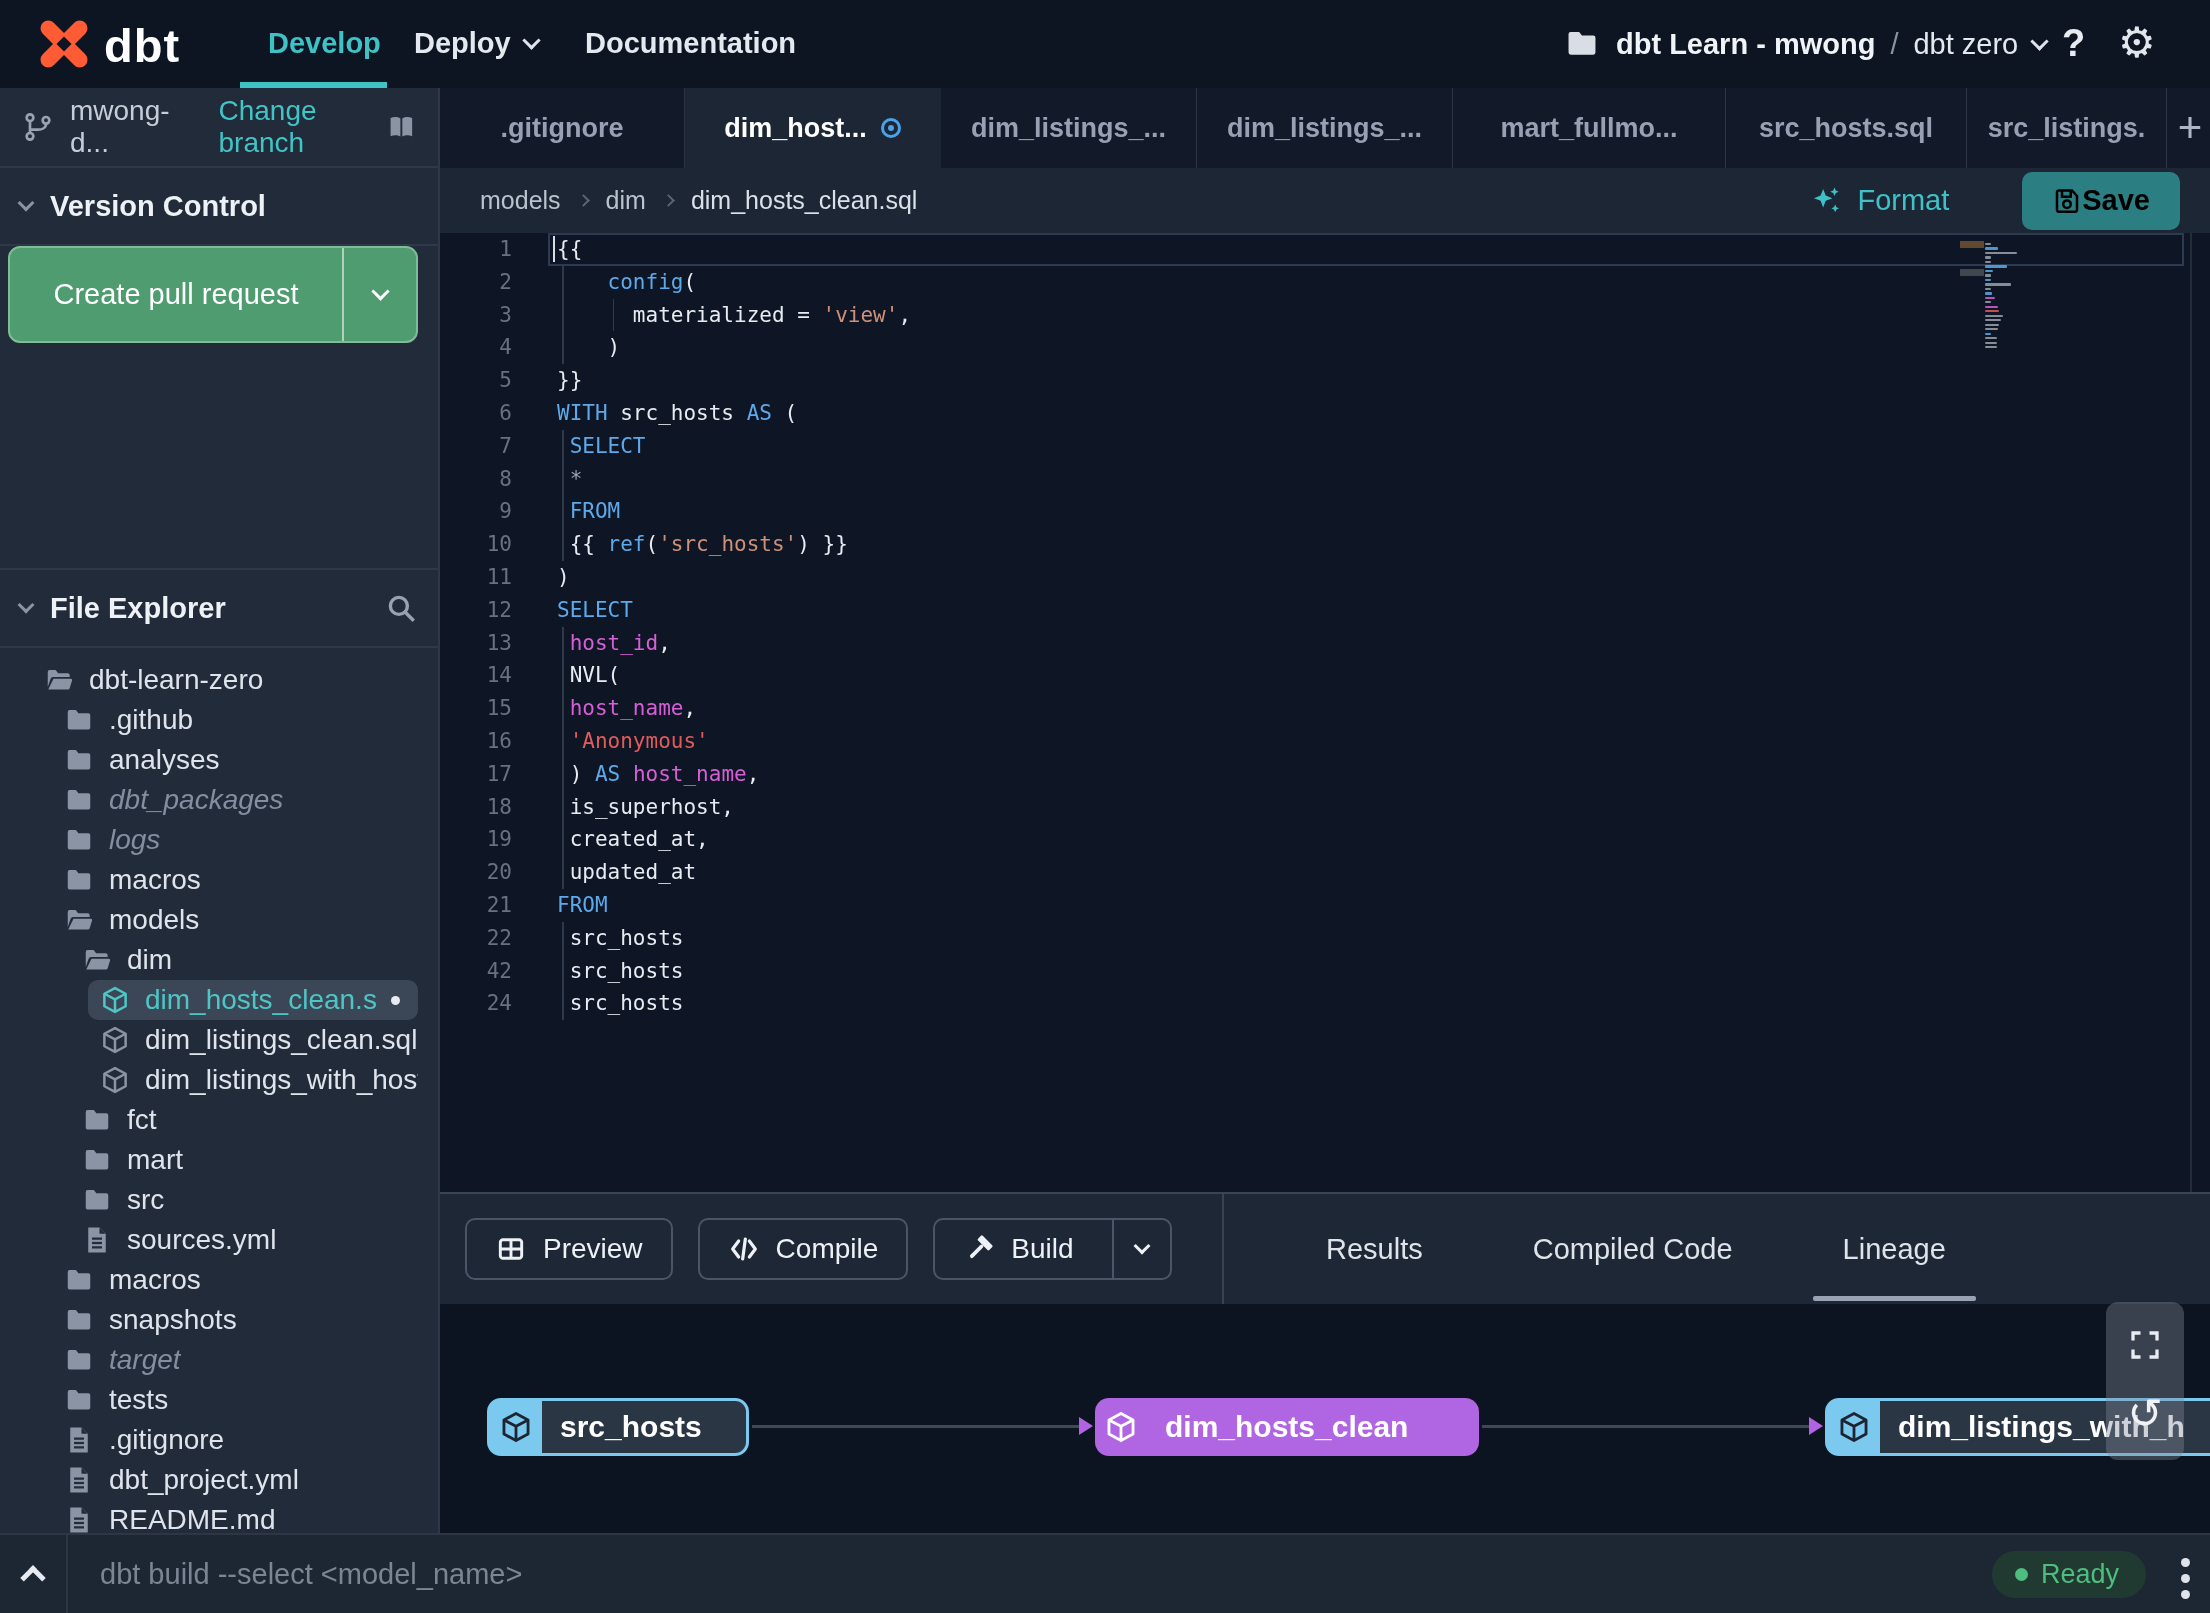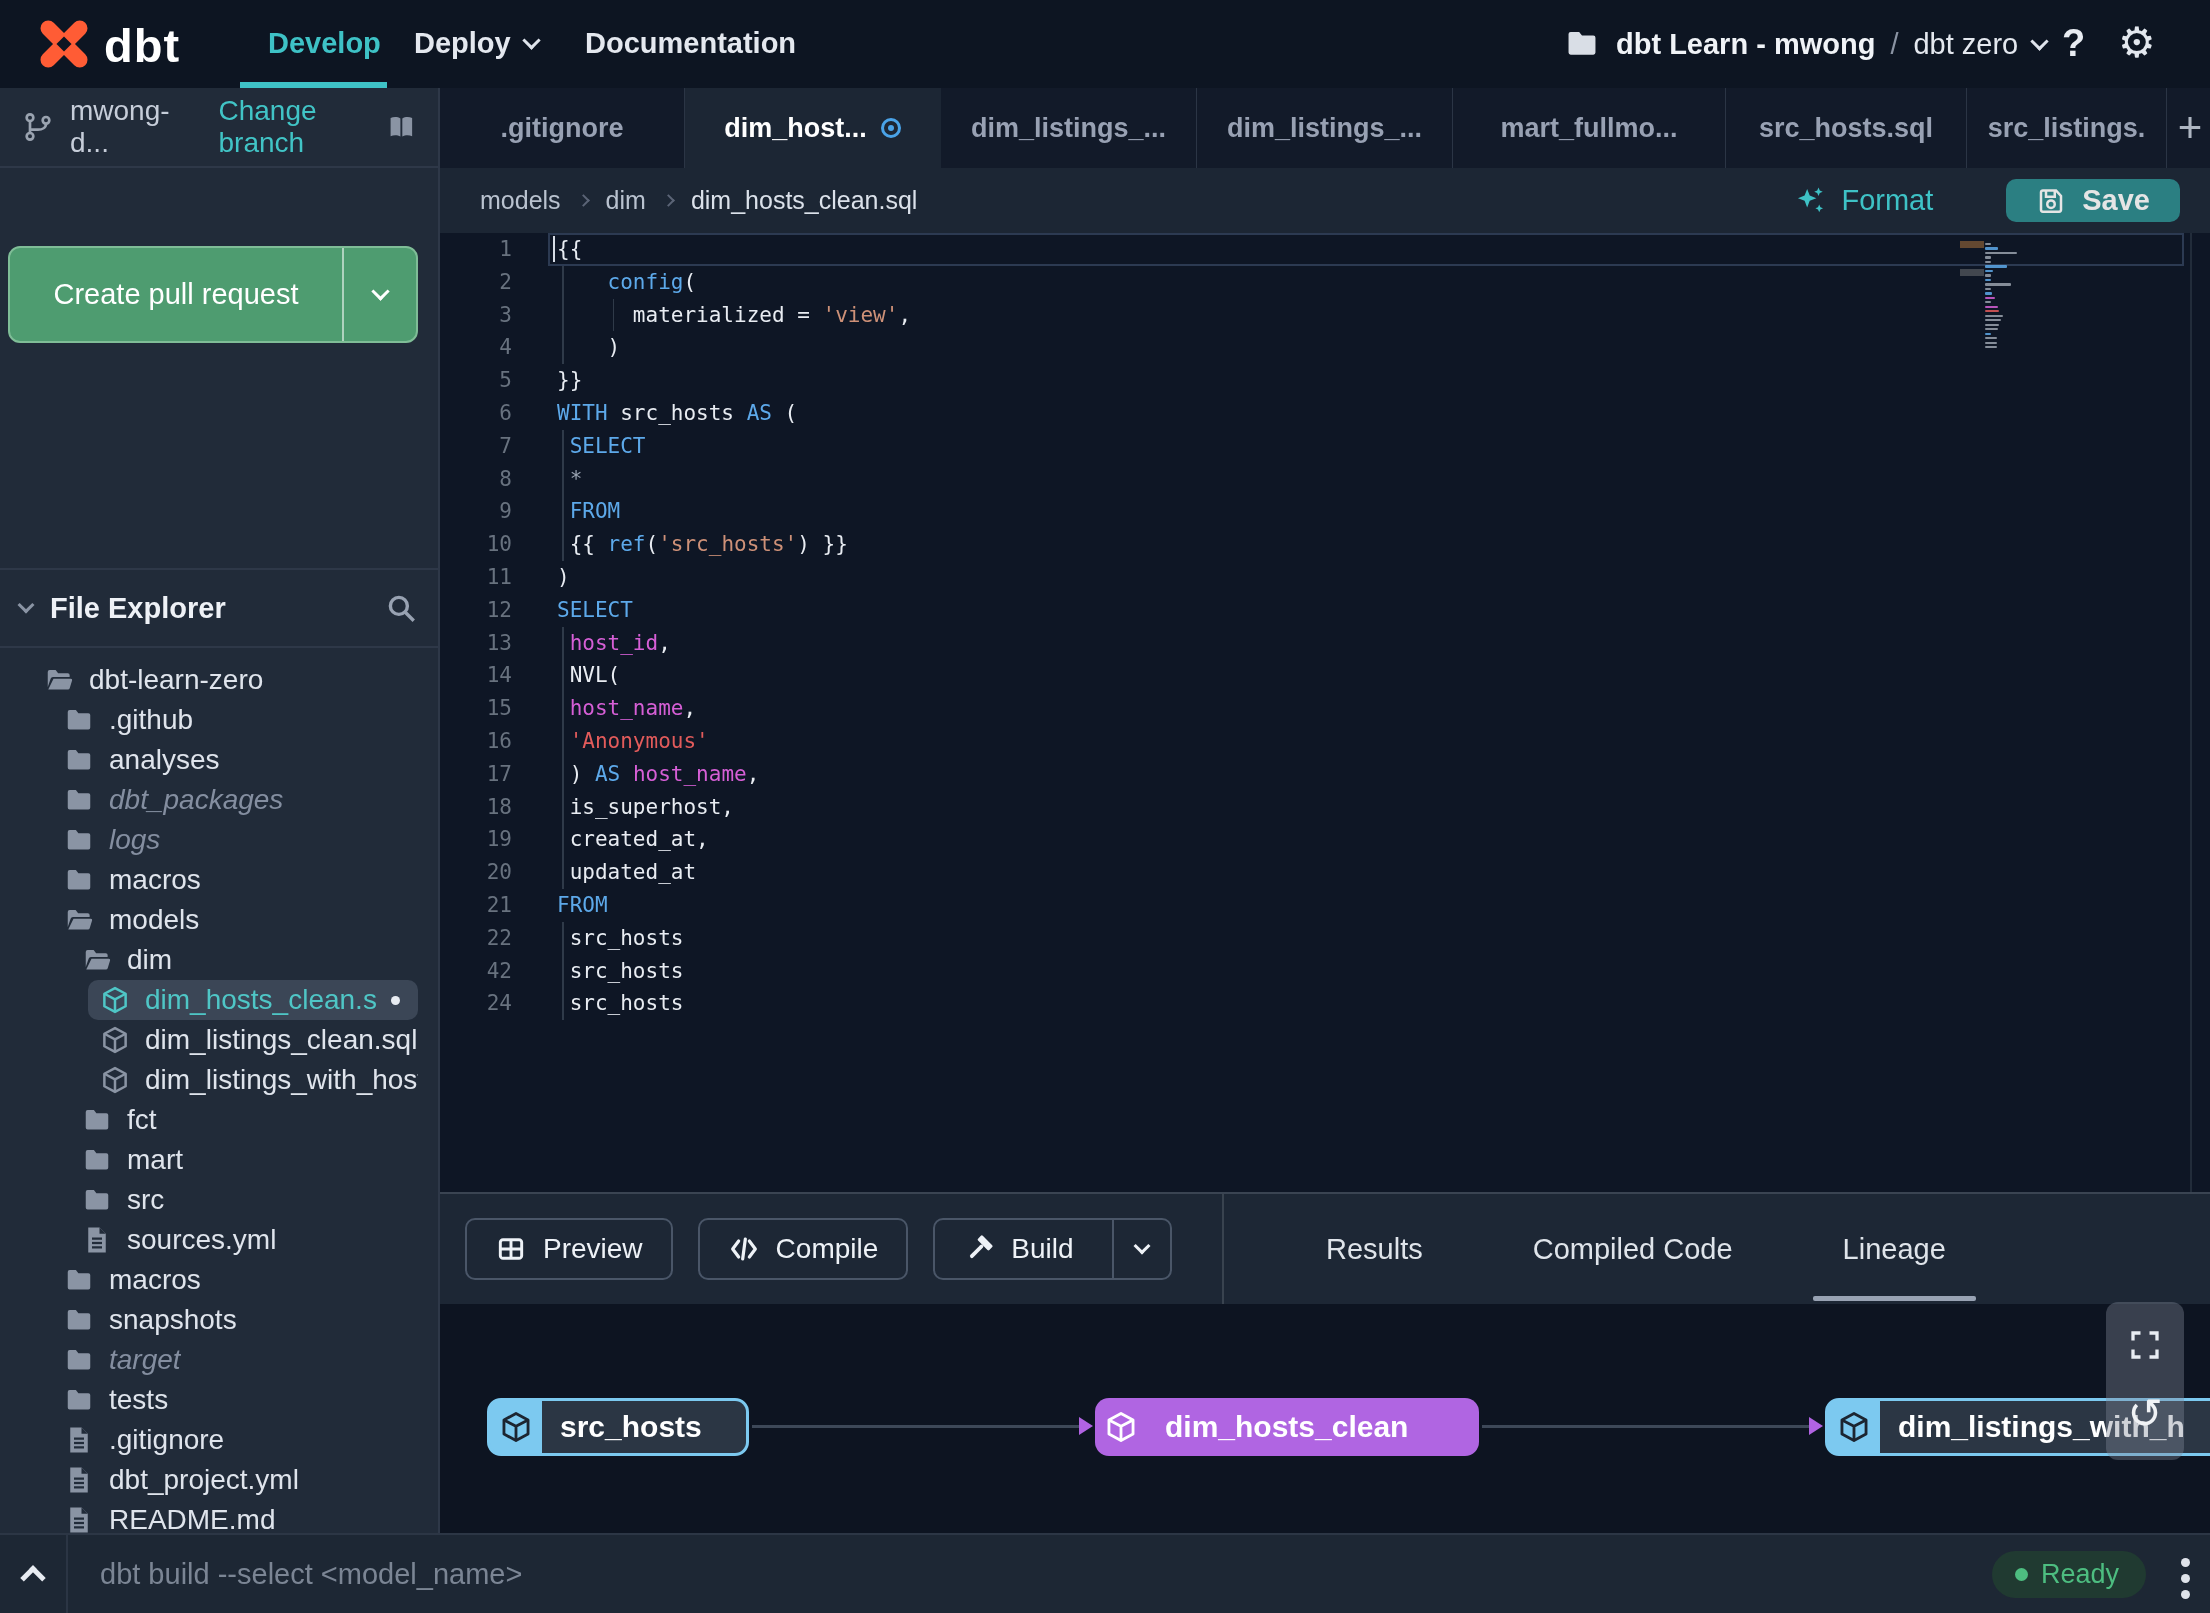--- a/index.html
+++ b/index.html
@@ -65,21 +65,21 @@
   .ring::after { content:''; position:absolute; inset:4px; background:#4aa3e8; border-radius:50%; }
   .tab-plus { flex:none; width:46px; display:flex; align-items:center; justify-content:center; font-size:42px; font-weight:300; color:#aeb6c2; cursor:pointer; }
 
   
   .crumbbar { height:65px; background:#1c2634; display:flex; align-items:center; padding:0 30px 0 40px; gap:18px; }
   .crumb { font-size:25px; color:#b9c2cf; }
   .crumb.current { color:#dbe1ea; }
   .crumb-sep { width:9px; height:9px; border-right:2.5px solid #5b6476; border-bottom:2.5px solid #5b6476; transform:rotate(-45deg); }
   .fmt-btn { margin-left:auto; display:flex; align-items:center; gap:14px; color:#3ec2c6; font-size:29px; cursor:pointer; }
   .fmt-btn svg { width:34px; height:34px; }
-  .save-btn { margin-left:55px; height:43px; padding:0 30px; background:#2b7f82; border:none; border-radius:10px; display:flex; align-items:center; gap:16px; color:#e5e5e5; font-size:29px; font-weight:600; cursor:pointer; }
+  .save-btn { margin-left:55px; height:58px; padding:0 30px; background:#2b7f82; border:none; border-radius:10px; display:flex; align-items:center; color:#000000; font-size:29px; font-weight:600; cursor:pointer; }
   .save-btn svg { width:30px; height:30px; }
 
   
   .editor { height:959px; position:relative; background:#0e1625; font-family:"DejaVu Sans Mono", monospace; }
   .gutter { position:absolute; left:0; top:0; width:72px; text-align:right; }
   .gut-line { height:32.8px; line-height:32.8px; font-size:21px; color:#68727f; }
   .codelines { position:absolute; left:117px; top:0; right:60px; }
   .code-line { height:32.8px; line-height:32.8px; font-size:21px; white-space:pre; }
   .tok-p { color:#e8ecf2; } .tok-k { color:#5da9ea; } .tok-s { color:#ce9178; }
   .tok-r { color:#e25b5b; } .tok-m { color:#d65fd6; } .tok-o { color:#9aa4b2; }
@@ -174,20 +174,24 @@
           <path d="M6 7.5v9M18 9.5c0 3-3 4.5-6 4.5H6"></path>
         </svg>
       <span class="branch-name">mwong-d...</span>
       <span class="branch-change">Change branch</span>
       <svg class="book-icon" viewBox="0 0 24 24" fill="currentColor">
           <path d="M3 4.5C5.5 3.3 8.8 3.3 11.2 4.8V20c-2.4-1.5-5.7-1.5-8.2-.3Z"></path>
           <path d="M21 4.5C18.5 3.3 15.2 3.3 12.8 4.8V20c2.4-1.5 5.7-1.5 8.2-.3Z"></path>
         </svg>
     </div>
 
+    <div class="vc-header">
+      <span class="sec-chev"></span>
+      <span class="sec-title">Version Control</span>
+    </div>
 
     <div class="pr-btn">
       <span class="pr-label">Create pull request</span>
       <span class="pr-chev-box">
           <span class="chev"></span>
         </span>
     </div>
 
     <div class="fe-header">
       <span class="sec-chev"></span>

